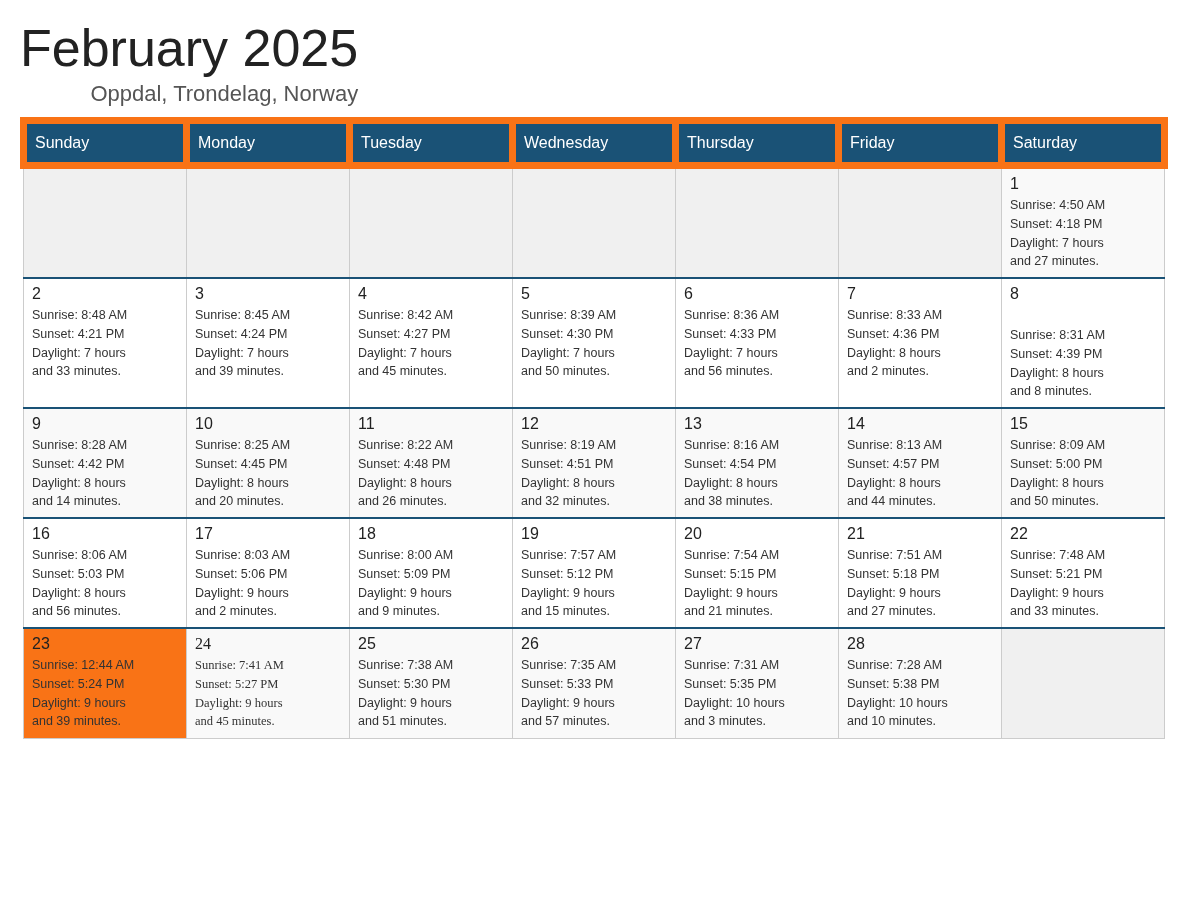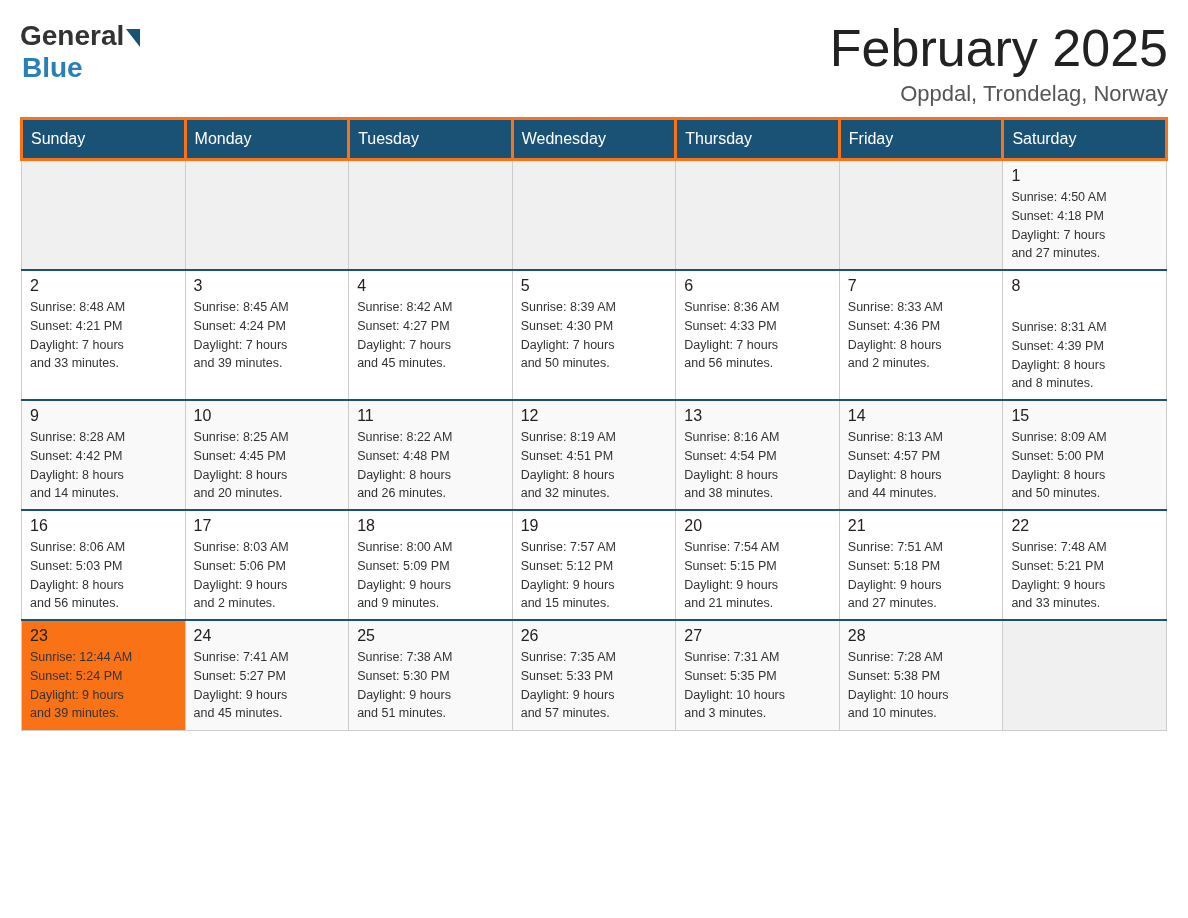--- a/index.html
+++ b/index.html
@@ -65,21 +65,21 @@
       border-collapse: collapse;
       margin-top: 8px;
     }
     .calendar th {
       background-color: #1a5276;
       color: #fff;
       padding: 10px 8px;
       font-size: 16px;
       font-weight: normal;
       text-align: left;
-      border: 3px solid #f97316;
+      border: 7px solid #f97316;
     }
     .calendar td {
       vertical-align: top;
       padding: 6px 8px;
       border: 1px solid #ccc;
       width: 14.28%;
       min-height: 110px;
       height: 110px;
       font-size: 13px;
       color: #333;
@@ -107,27 +107,20 @@
       background: #f0f0f0 !important;
     }
     .week-row td {
       border-top: 2px solid #1a5276;
     }
   </style>
 </head>
 <body>
 
 <div class="header">
-  <div class="logo">
-    <div class="logo-text">
-      <span class="logo-general">General</span>
-      <span class="logo-triangle"></span>
-    </div>
-    <span class="logo-blue">Blue</span>
-  </div>
   <div class="title-block">
     <div class="month-title">February 2025</div>
     <div class="location-title">Oppdal, Trondelag, Norway</div>
   </div>
 </div>
 
 <table class="calendar">
   <thead>
     <tr>
     <th>Sunday</th>
@@ -309,21 +302,21 @@
         </td>
       </tr>
       <tr class="week-row" style="background: rgb(249, 249, 249);">
         <td style="background: #f97316;">
           <span class="day-number">23</span>
           <div class="day-info" style="white-space: pre-line;">Sunrise: 12:44 AM
 Sunset: 5:24 PM
 Daylight: 9 hours
 and 39 minutes.</div>
         </td>
-        <td style="background: rgb(249, 249, 249);">
+        <td style="background: rgb(249, 249, 249); font-family: Liberation Serif, serif;">
           <span class="day-number">24</span>
           <div class="day-info" style="white-space: pre-line;">Sunrise: 7:41 AM
 Sunset: 5:27 PM
 Daylight: 9 hours
 and 45 minutes.</div>
         </td>
         <td style="background: rgb(249, 249, 249);">
           <span class="day-number">25</span>
           <div class="day-info" style="white-space: pre-line;">Sunrise: 7:38 AM
 Sunset: 5:30 PM

